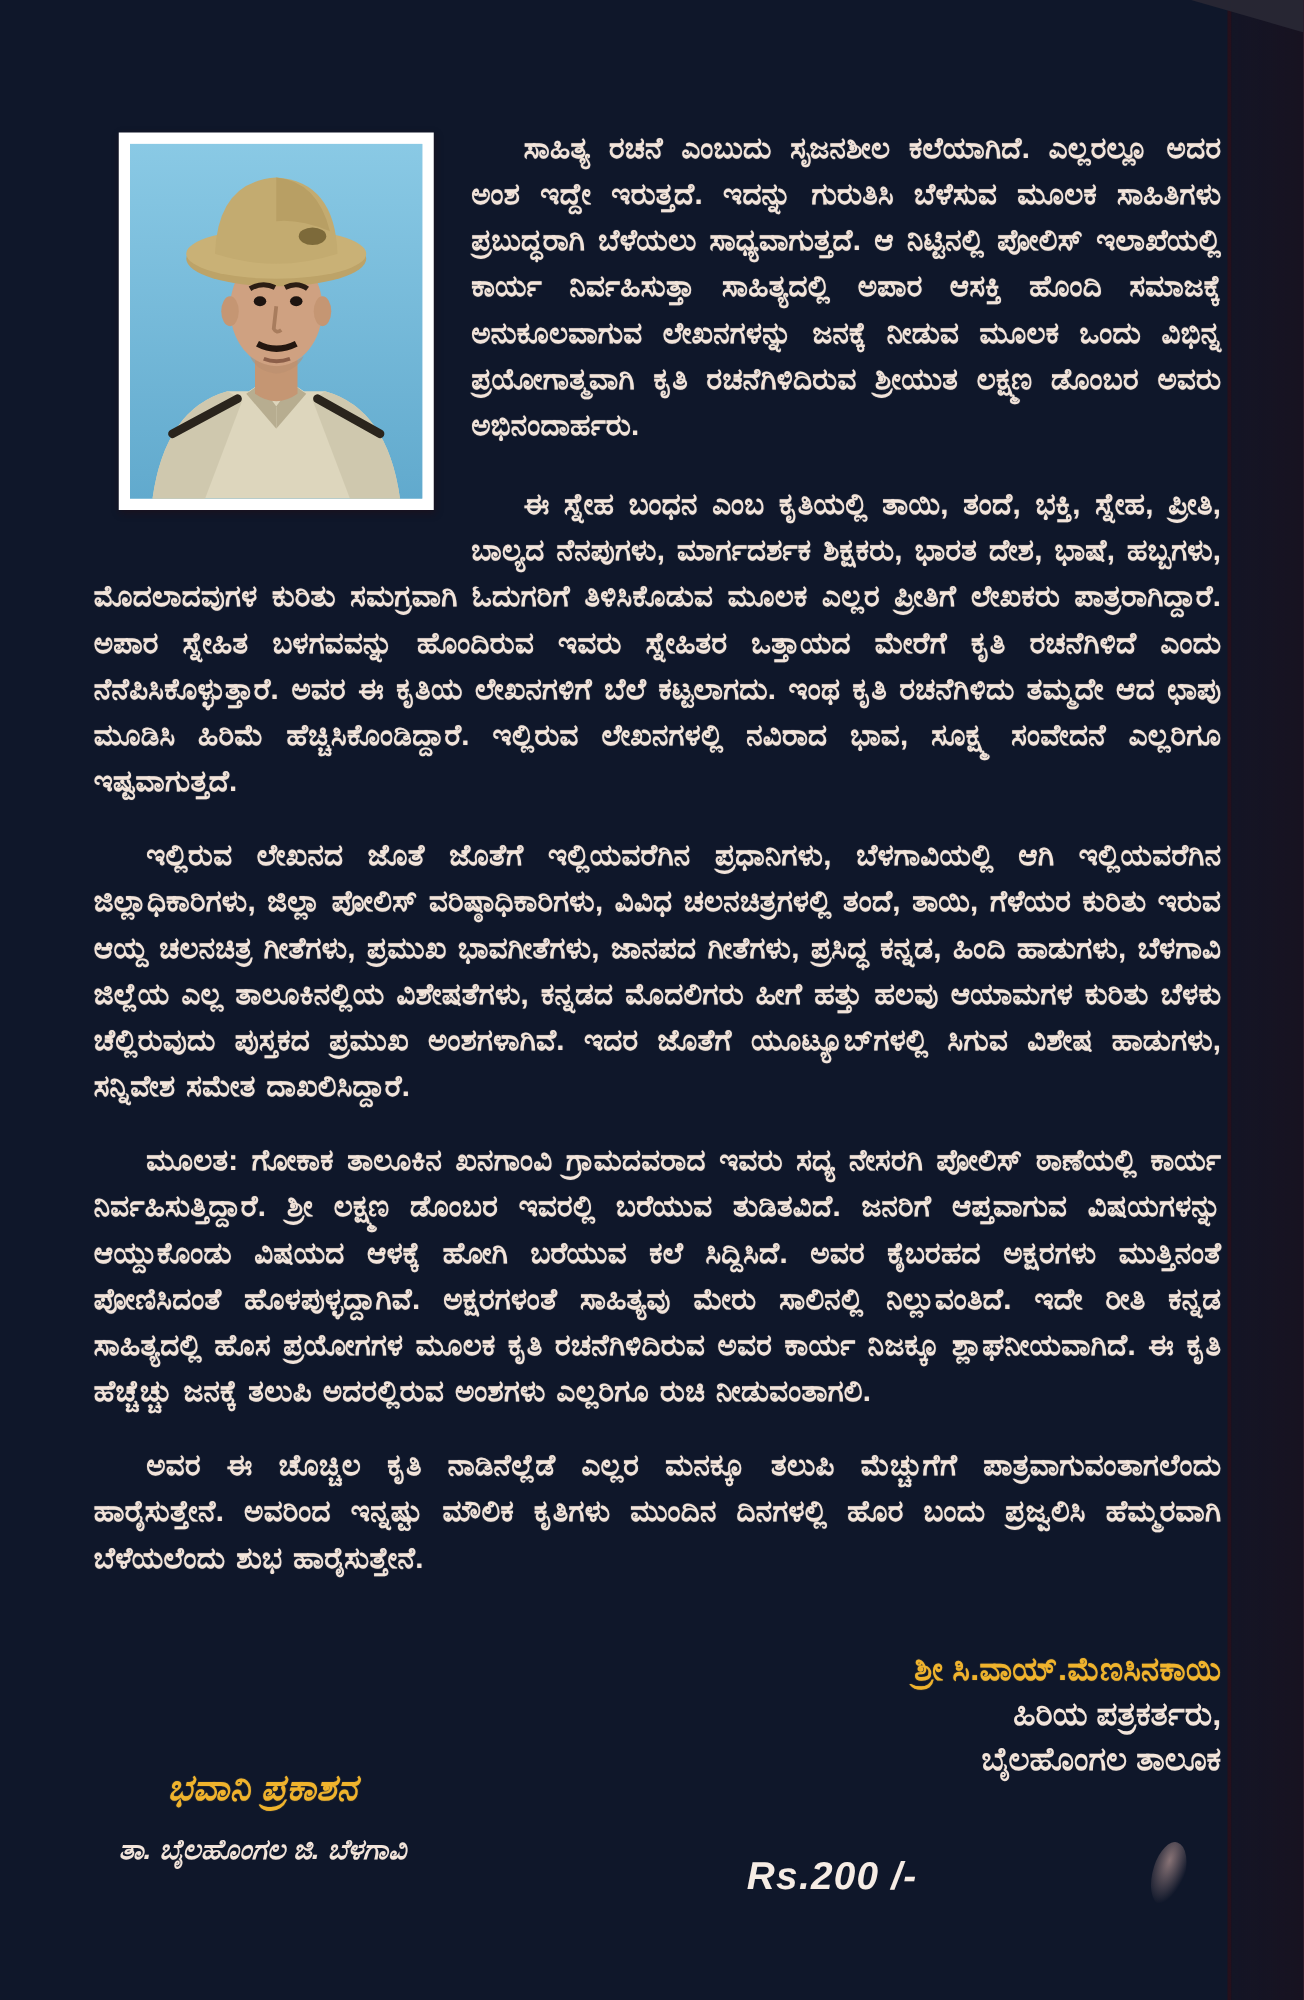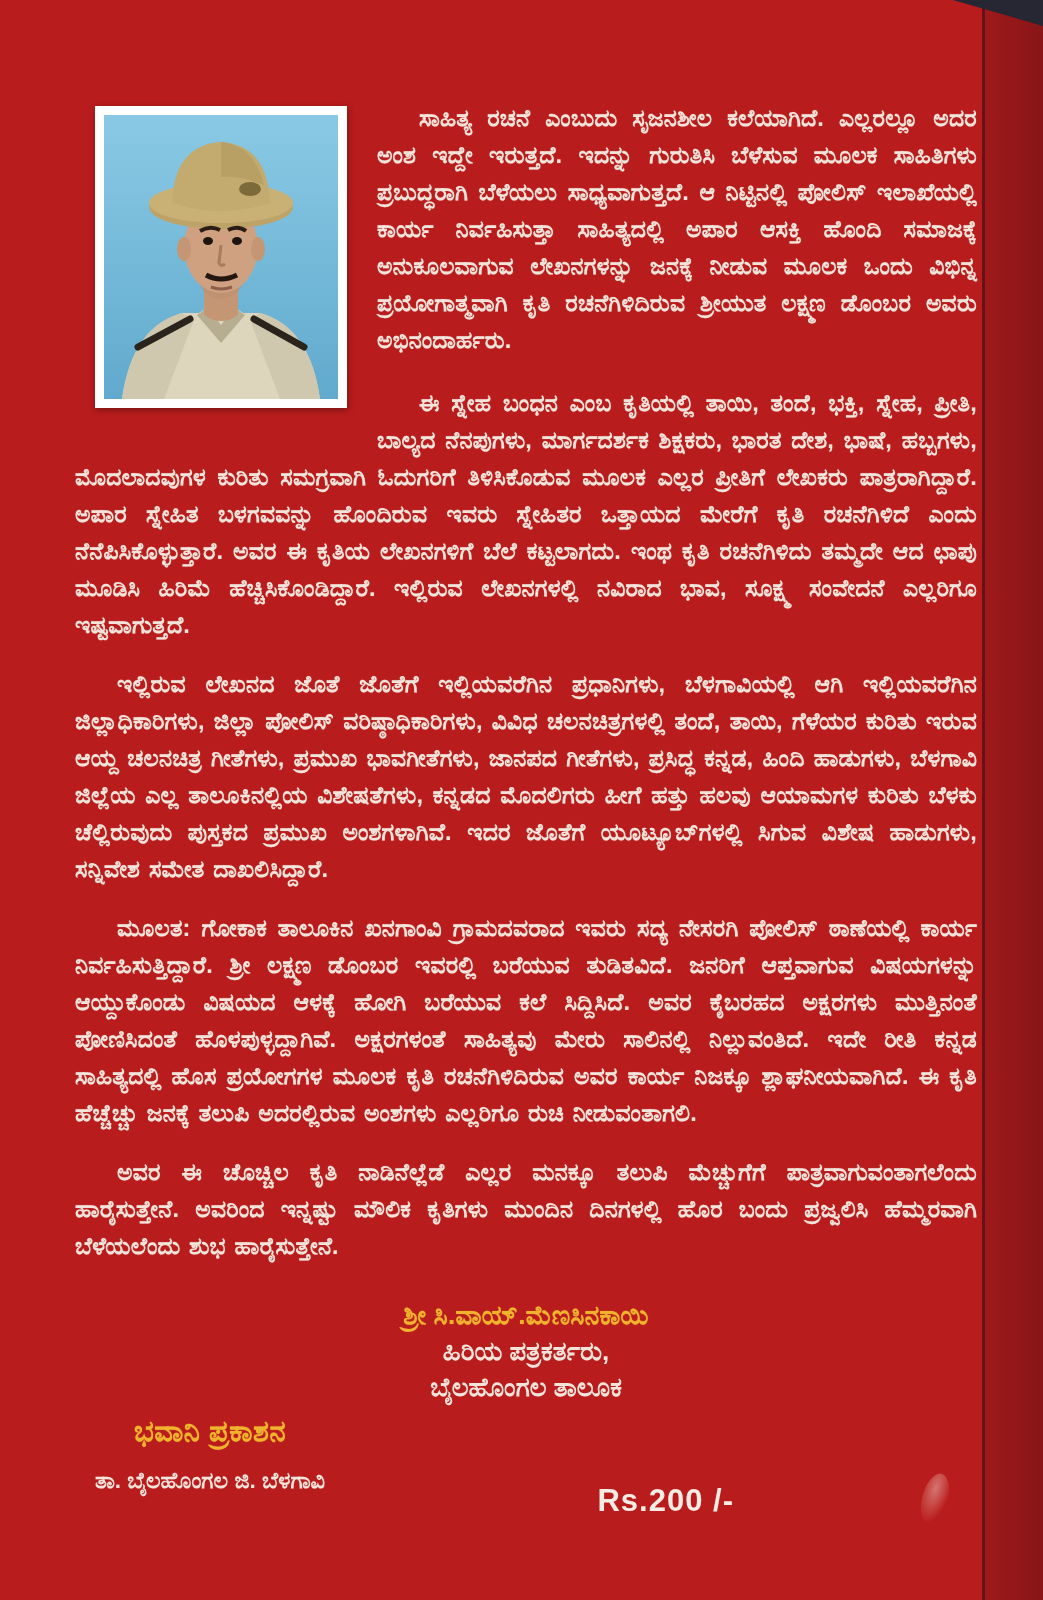--- a/index.html
+++ b/index.html
@@ -7,21 +7,21 @@
     width:1043px;height:1600px;overflow:hidden;
     font-family:"Liberation Sans",sans-serif;
     background:#7d2f3a;
   }
   .cover{
     position:relative;width:1043px;height:1600px;
     background:
       radial-gradient(ellipse 700px 420px at 22% 4%, rgba(224,120,100,.38), rgba(224,120,100,0) 70%),
       radial-gradient(ellipse 900px 700px at 60% 45%, rgba(255,190,170,.06), rgba(0,0,0,0) 75%),
       linear-gradient(158deg,#a9555० 0%,#a05052 12%,#93424a 34%,#8c3a44 55%,#85343f 78%,#7b2e39 100%);
-    background-color:#b91c1c;
+    background-color:#0f172a;
   }
   
   .edge-right{
     position:absolute;top:0;right:0;width:58px;height:1600px;
     background:linear-gradient(90deg,rgba(40,10,15,.18),rgba(40,10,15,.34));
     border-left:3px solid rgba(55,15,22,.45);
   }
   .corner-dark{
     position:absolute;top:0;right:0;width:110px;height:26px;
     background:#272633;
@@ -45,29 +45,29 @@
   .photo-frame svg{display:block;width:234px;height:284px;}
   p.blurb{
     margin:0 0 22px 0;
     font-size:23.5px;line-height:37px;font-weight:bold;
     text-align:justify;text-indent:42px;
     letter-spacing:.2px;word-spacing:2px;
     color:#f2e4da;text-shadow:0 0 1px rgba(255,240,230,.35);
   }
   p.blurb.first{margin-bottom:26px;}
   .signature{
-    text-align:center;margin-top:32px;font-weight:bold;line-height:36px;
+    text-align:right;margin-top:52px;font-weight:bold;line-height:36px;
   }
   .signature .sig-name{
     font-size:26px;color:#f0b32c;letter-spacing:.3px;
     text-shadow:0 0 1px rgba(255,210,90,.5);
   }
   .signature .sig-line{font-size:26px;color:#f2e4da;}
   .bottom-row{
-    position:absolute;left:0;top:1415px;width:874px;height:160px;
+    position:absolute;left:0;top:1415px;width:874px;height:160px;font-style:italic;
   }
   .publisher{
     position:absolute;left:95px;top:0;text-align:center;font-weight:bold;
   }
   .publisher .pub-name{
     font-size:29px;color:#f0b32c;letter-spacing:.5px;
     text-shadow:0 0 1px rgba(255,210,90,.5);
     margin-bottom:14px;
   }
   .publisher .pub-line{font-size:22.5px;color:#f2e4da;line-height:35px;}

